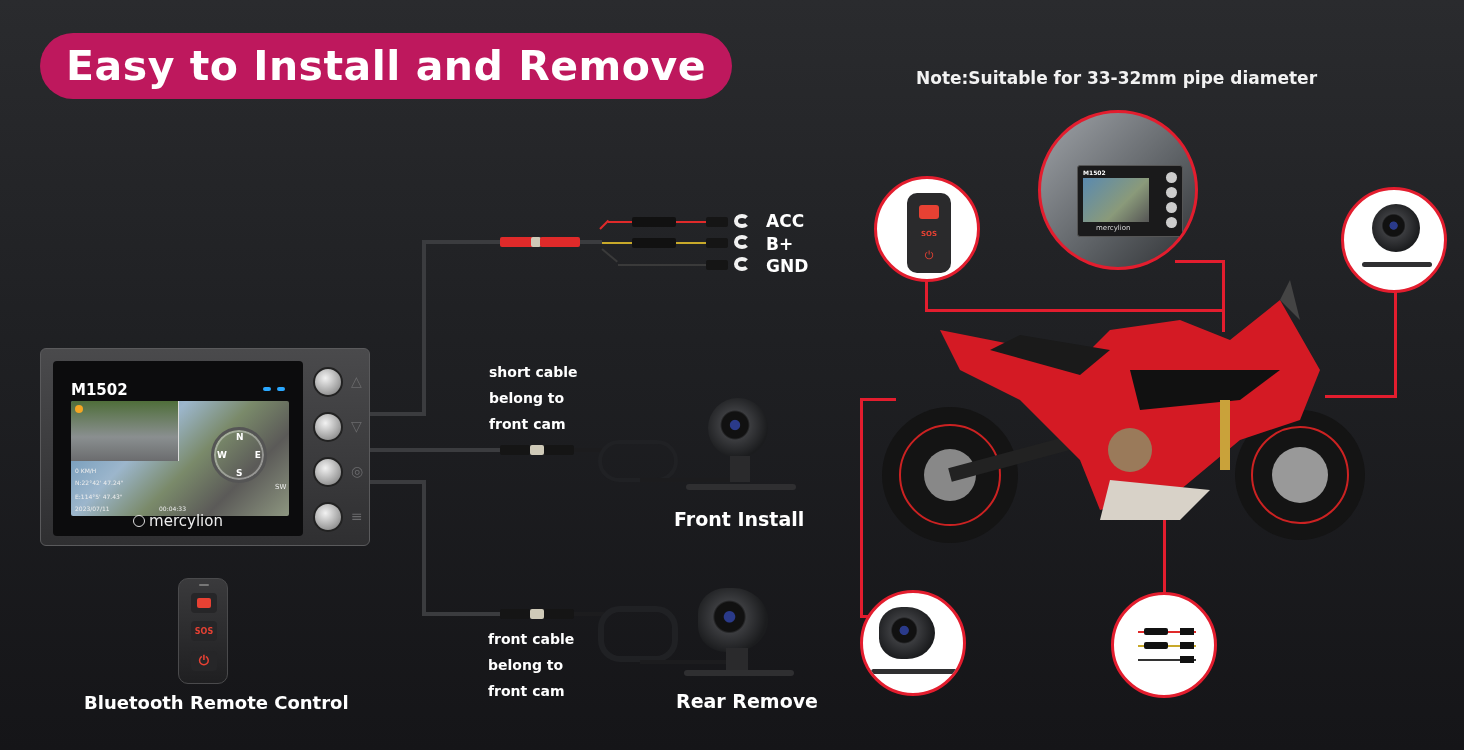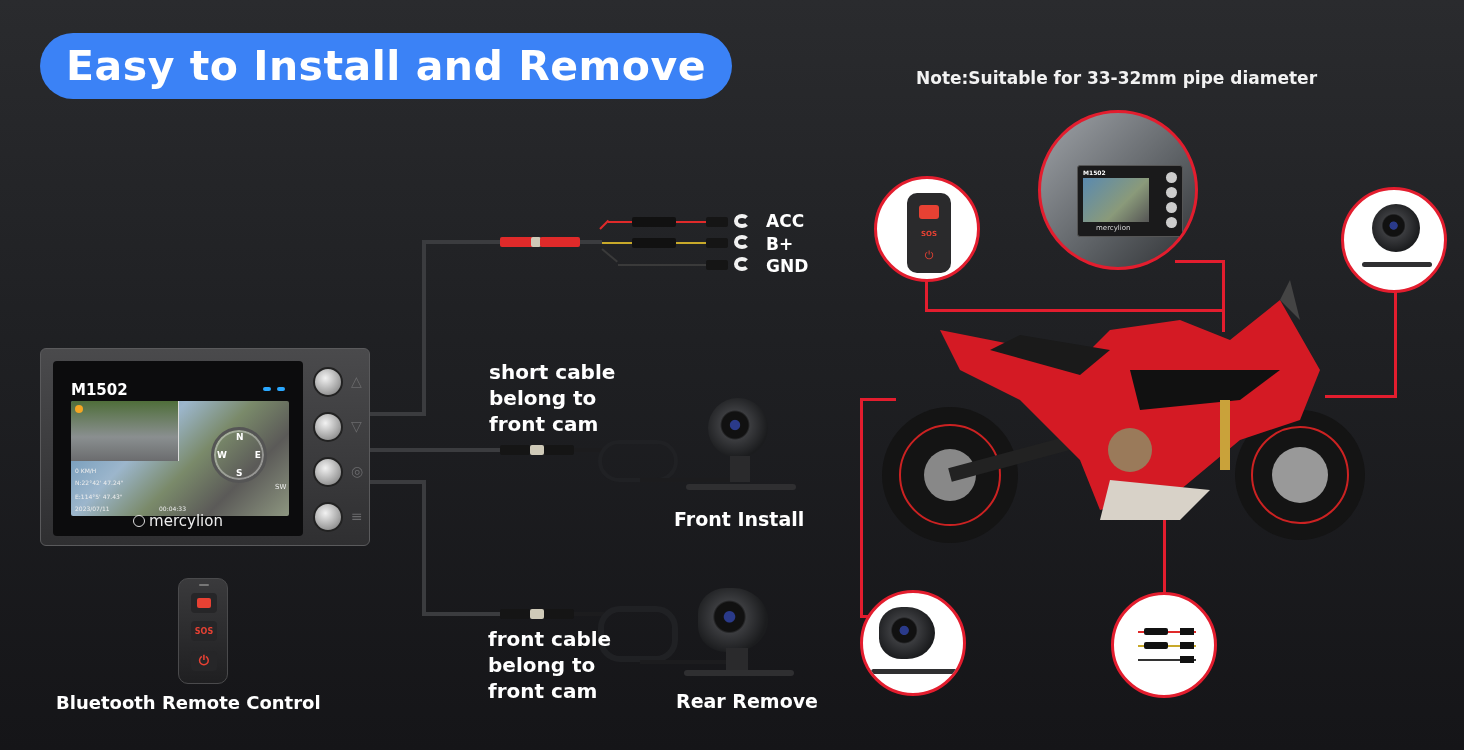--- a/index.html
+++ b/index.html
@@ -6,26 +6,26 @@
   html,body{width:1464px;height:750px;overflow:hidden;}
   body{
     position:relative;
     font-family:"DejaVu Sans","Liberation Sans",sans-serif;
     color:#fff;
     background:linear-gradient(180deg,#2a2b2e 0%,#1f2023 45%,#151518 100%);
   }
   .abs{position:absolute;}
   .title-pill{
     left:40px;top:33px;width:692px;height:66px;border-radius:33px;
-    background:#3b82f6;display:flex;align-items:center;justify-content:center;
+    background:#be185d;display:flex;align-items:center;justify-content:center;
     font-weight:bold;font-size:41px;letter-spacing:0.5px;color:#fff;
   }
   .note{left:916px;top:68px;font-size:17px;font-weight:bold;color:#f2f2f2;}
   .label{font-weight:bold;color:#fff;}
-  .multi{font-size:20px;line-height:26px;}
+  .multi{font-size:14px;line-height:26px;}
   .cam-label{font-size:19px;}
 
   
   .cable{background:#3b3c3f;position:absolute;}
   .cable-v{width:4px;}
   .cable-h{height:4px;}
   .wire{position:absolute;height:2px;}
 
   
   .device{
@@ -218,21 +218,21 @@
   <div class="rbtn" style="top:14px;">
       <div class="cam"></div>
     </div>
   <div class="rbtn" style="top:42px;">
       <span>SOS</span>
     </div>
   <div class="rbtn" style="top:72px;font-size:13px;">
       <span>⏻</span>
     </div>
 </div>
-<div class="abs label" style="left:56px;top:692px;font-size:18px;">Bluetooth Remote Control</div>
+<div class="abs label" style="left:84px;top:692px;font-size:18px;">Bluetooth Remote Control</div>
 
 <div>
   <div class="rline" style="left:925px;top:278px;width:3px;height:34px;"></div>
   <div class="rline" style="left:925px;top:309px;width:300px;height:3px;"></div>
   <div class="rline" style="left:1222px;top:260px;width:3px;height:72px;"></div>
   <div class="rline" style="left:1175px;top:260px;width:50px;height:3px;"></div>
   <div class="rline" style="left:1394px;top:288px;width:3px;height:110px;"></div>
   <div class="rline" style="left:1325px;top:395px;width:72px;height:3px;"></div>
   <div class="rline" style="left:860px;top:398px;width:3px;height:220px;"></div>
   <div class="rline" style="left:860px;top:398px;width:36px;height:3px;"></div>

